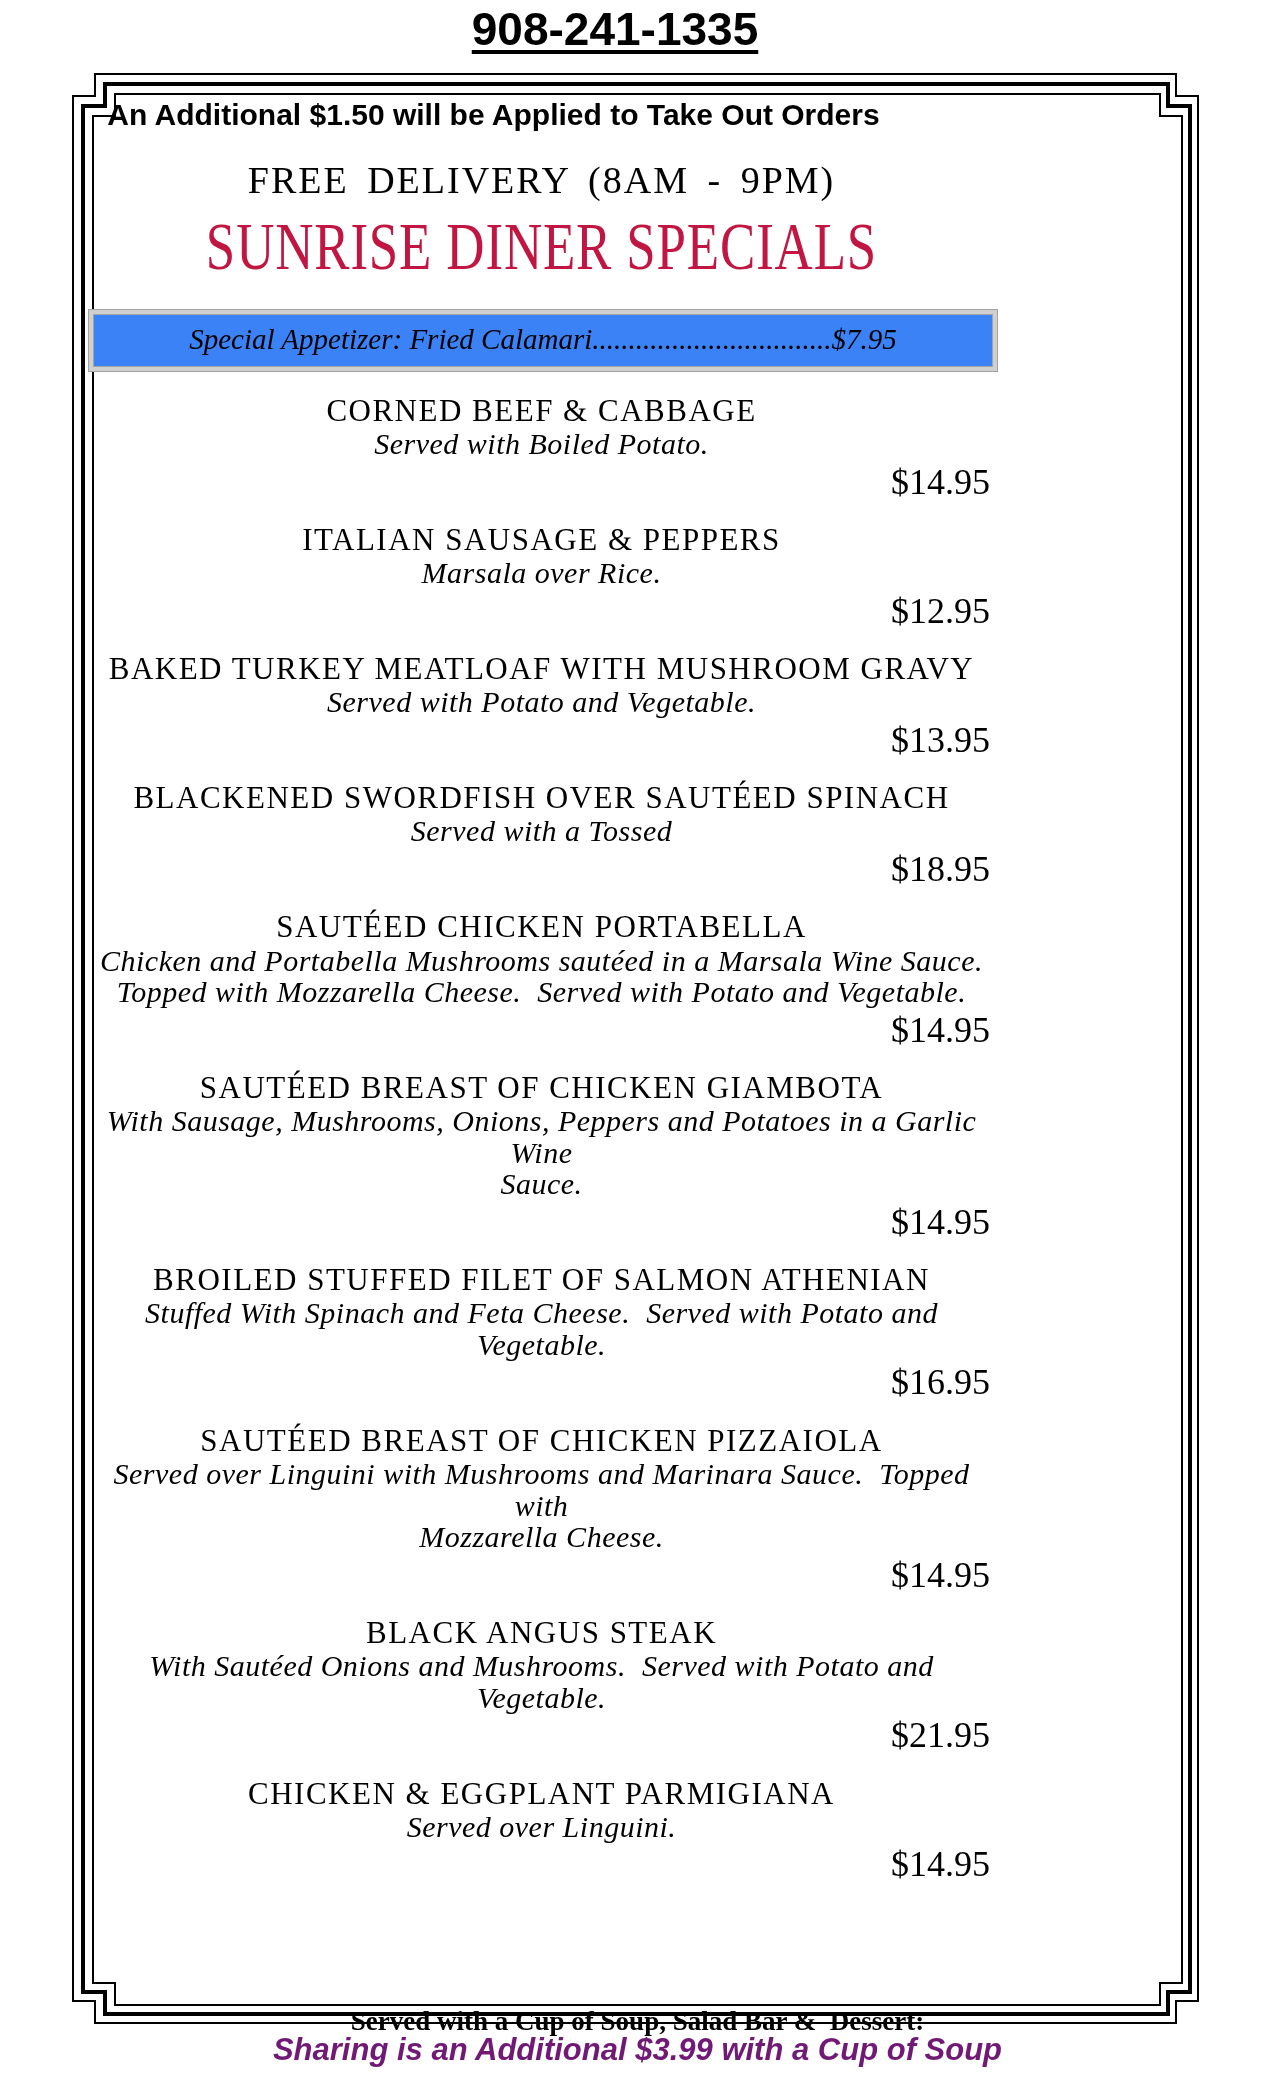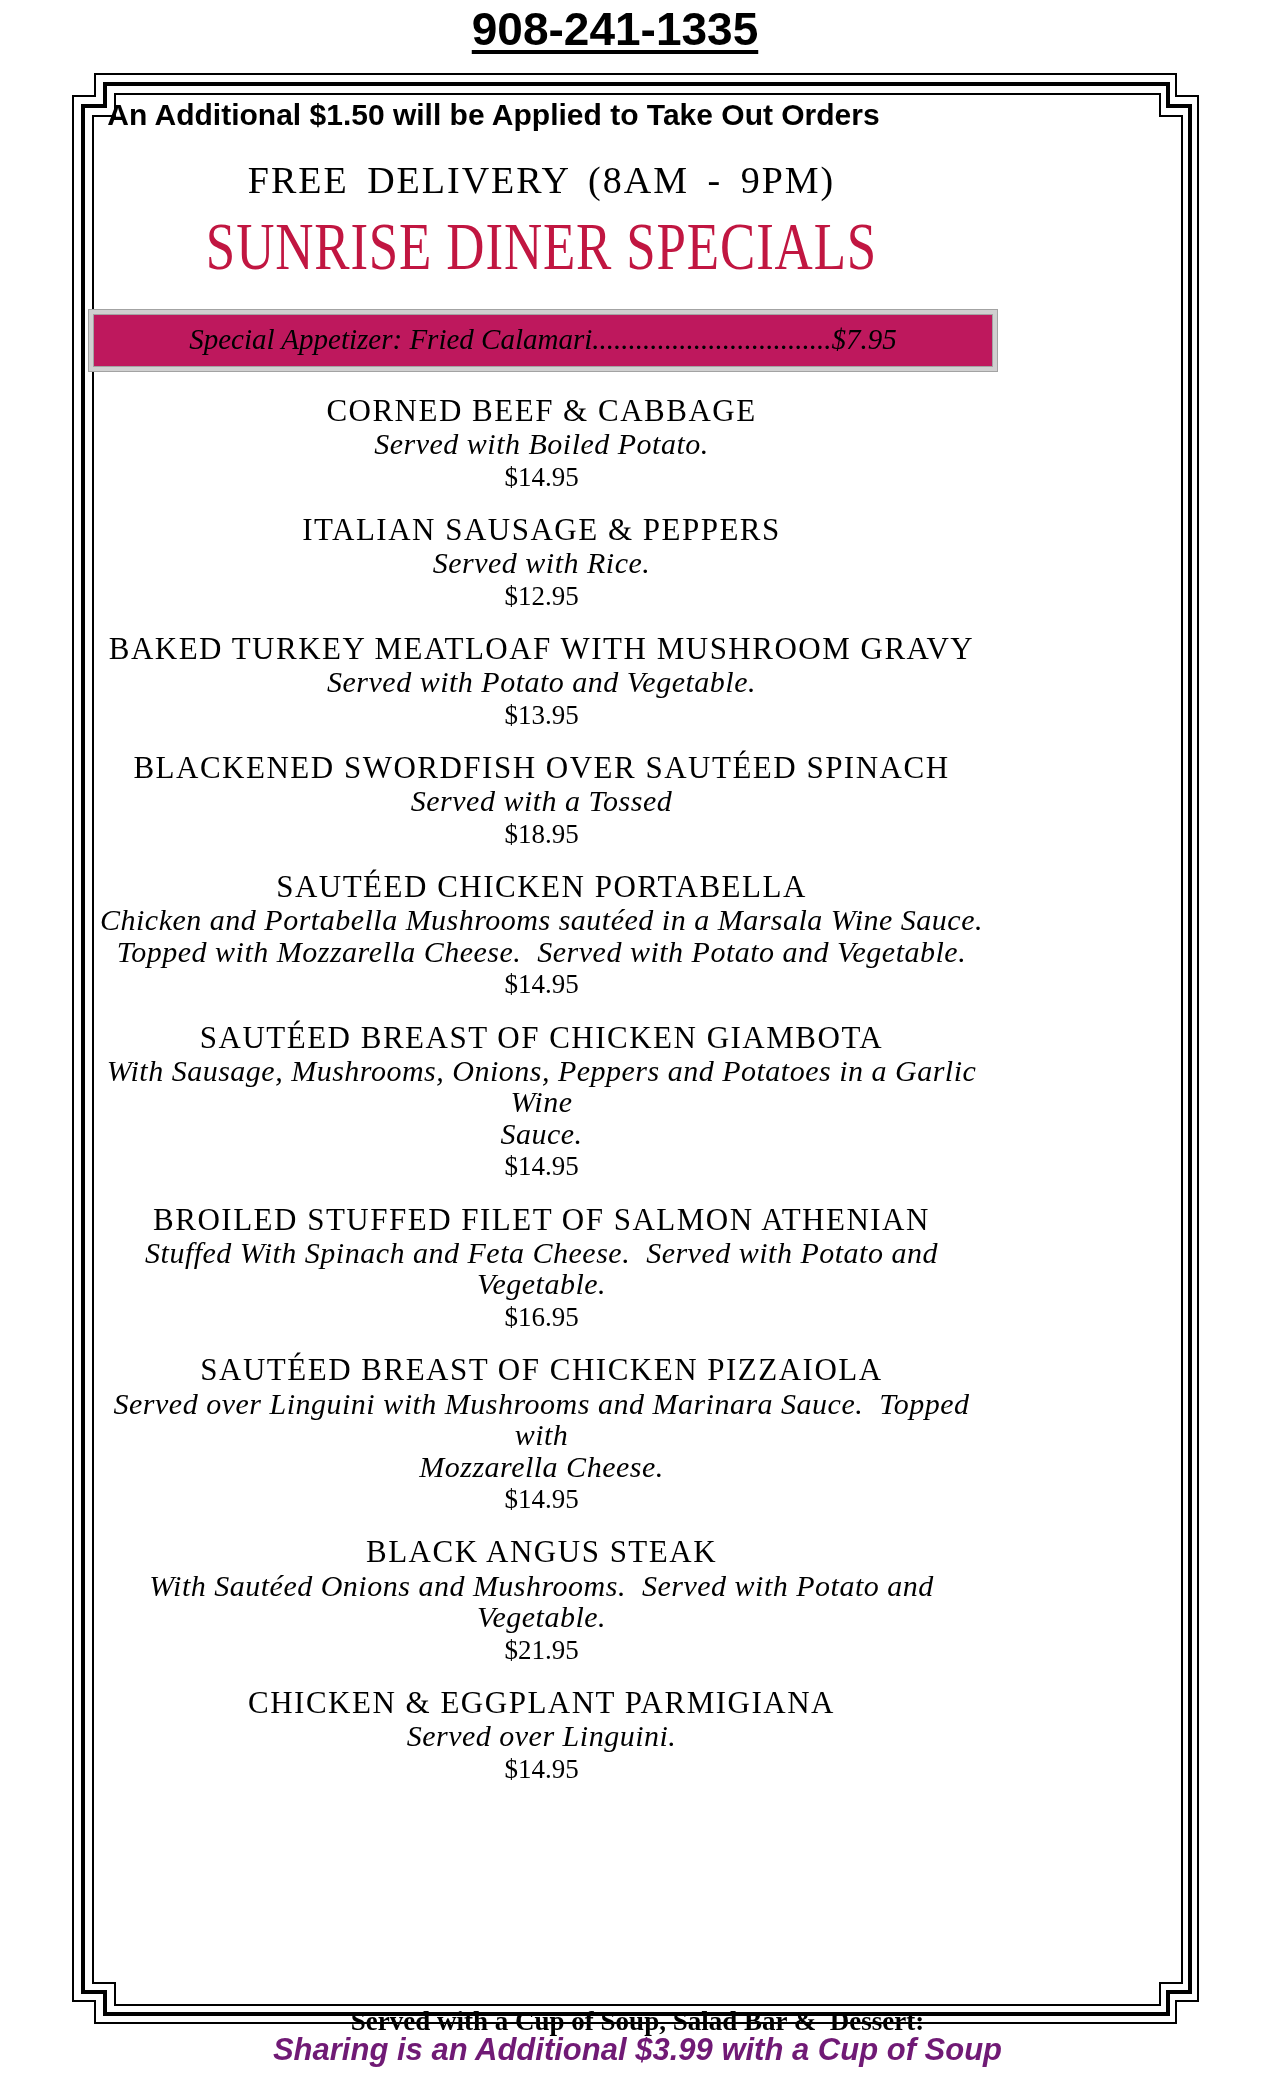--- a/index.html
+++ b/index.html
@@ -28,28 +28,28 @@
     margin-top:29px; font-size:38px; letter-spacing:2px; word-spacing:7px; line-height:1.1;
   }
   .title {
     margin-top:12px; font-size:63px; line-height:1.05; letter-spacing:1px;
     transform:scale(0.84,1.06); transform-origin:center;
   }
   .app-box {
     margin:34px auto 8px; width:898px; padding:7px 0 9px;
     border:1px solid #a3a3a3;
     box-shadow:0 0 0 4px #d0d0d0, 0 0 0 5px #a3a3a3;
-    background:#be185d;
+    background:#3b82f6;
     font-style:italic; font-size:29px; line-height:1.2;
   }
   .menu { margin-top:26px; }
   .item { margin-bottom:20px; }
   .nm { font-size:31px; letter-spacing:1.5px; line-height:1.14; }
   .ds { font-style:italic; font-size:30px; letter-spacing:0.5px; line-height:1.05; white-space:pre-wrap; }
-  .pr { font-size:27px; line-height:1.12; padding-top:2px; }
+  .pr { font-size:36px; line-height:1.12; padding-top:2px;text-align:right; }
   .included {
     position:absolute; top:1936px; left:93px; width:1089px; text-align:center;
     font-weight:700; font-size:27px; line-height:1.26; white-space:pre-wrap;
   }
   .sharing {
     position:absolute; top:2032px; left:0; width:1275px; text-align:center;
     font-family:"Liberation Sans", sans-serif; font-weight:700; font-style:italic;
     font-size:31px;
   }
 </style>
@@ -79,21 +79,21 @@
   <div class="menu">
 
     <div class="item">
       <div class="nm">CORNED BEEF &amp; CABBAGE</div>
       <div class="ds">Served with Boiled Potato.</div>
       <div class="pr">$14.95</div>
     </div>
 
     <div class="item">
       <div class="nm">ITALIAN SAUSAGE &amp; PEPPERS</div>
-      <div class="ds">Served with Rice.</div>
+      <div class="ds">Marsala over Rice.</div>
       <div class="pr">$12.95</div>
     </div>
 
     <div class="item">
       <div class="nm">BAKED TURKEY MEATLOAF WITH MUSHROOM GRAVY</div>
       <div class="ds">Served with Potato and Vegetable.</div>
       <div class="pr">$13.95</div>
     </div>
 
     <div class="item">

